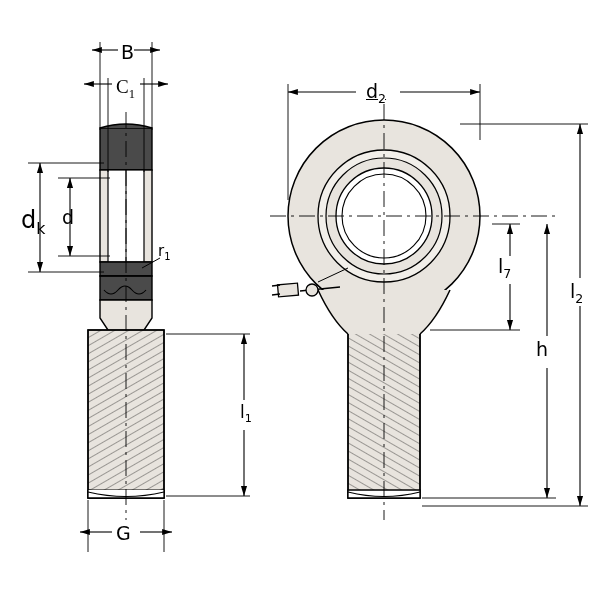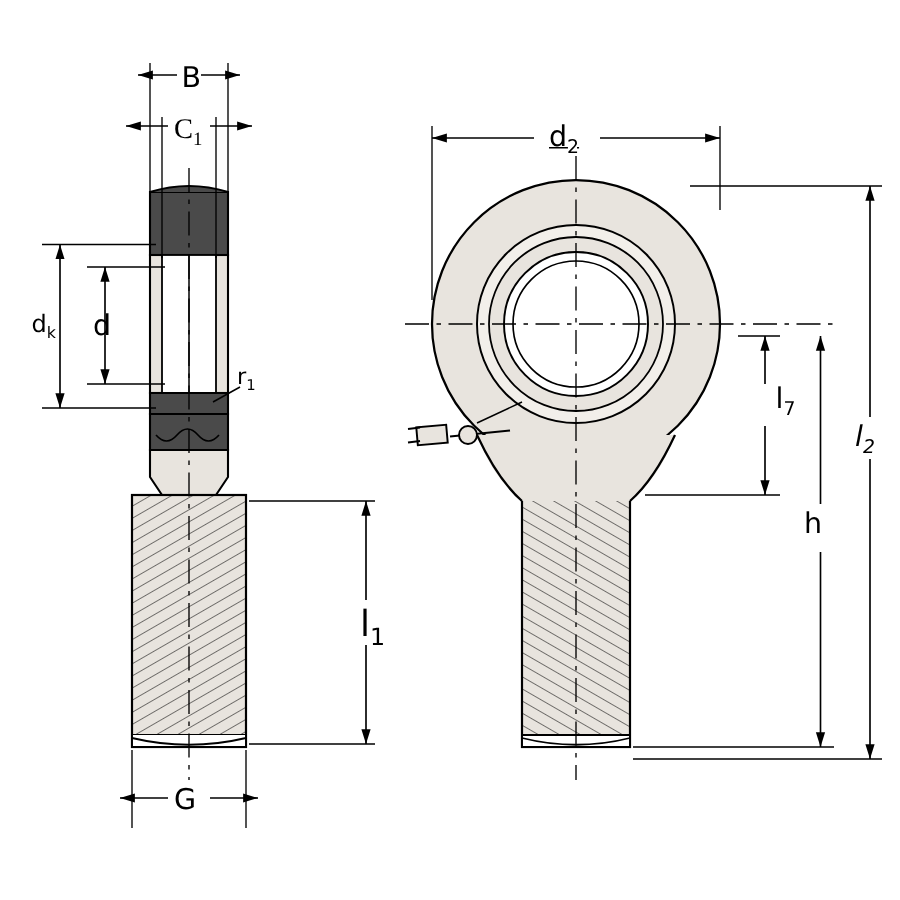--- a/index.html
+++ b/index.html
@@ -204,49 +204,49 @@
   </svg>
 
   <div class="lbl" style="left:121px; top:43px; font-size:19px;">
     <span>B</span><span class="sub"></span>
   </div>
 
   <div class="lbl" style="left:116px; top:77px; font-size:19px;font-family:Liberation Serif, serif;">
     <span>C</span><span class="sub">1</span>
   </div>
 
-  <div class="lbl" style="left:21px; top:208px; font-size:16px;">
+  <div class="lbl" style="left:21px; top:208px; font-size:24px;">
     <span>d</span><span class="sub">k</span>
   </div>
 
   <div class="lbl" style="left:62px; top:208px; font-size:19px;">
     <span>d</span><span class="sub"></span>
   </div>
 
   <div class="lbl" style="left:158px; top:244px; font-size:15px;">
     <span>r</span><span class="sub">1</span>
   </div>
 
-  <div class="lbl" style="left:240px; top:404px; font-size:24px;">
+  <div class="lbl" style="left:240px; top:404px; font-size:17px;">
     <span>l</span><span class="sub">1</span>
   </div>
 
   <div class="lbl" style="left:116px; top:524px; font-size:19px;">
     <span>G</span><span class="sub"></span>
   </div>
 
   <div class="lbl" style="left:366px; top:82px; font-size:19px;text-decoration:underline;">
     <span>d</span><span class="sub">2</span>
   </div>
 
-  <div class="lbl" style="left:517px; top:257px; font-size:19px;">
+  <div class="lbl" style="left:498px; top:257px; font-size:19px;">
     <span>l</span><span class="sub">7</span>
   </div>
 
   <div class="lbl" style="left:536px; top:340px; font-size:19px;">
     <span>h</span><span class="sub"></span>
   </div>
 
-  <div class="lbl" style="left:570px; top:282px; font-size:19px;font-style:italic;">
+  <div class="lbl" style="left:570px; top:282px; font-size:19px;">
     <span>l</span><span class="sub">2</span>
   </div>
 
 </div>
 
 </body></html>

